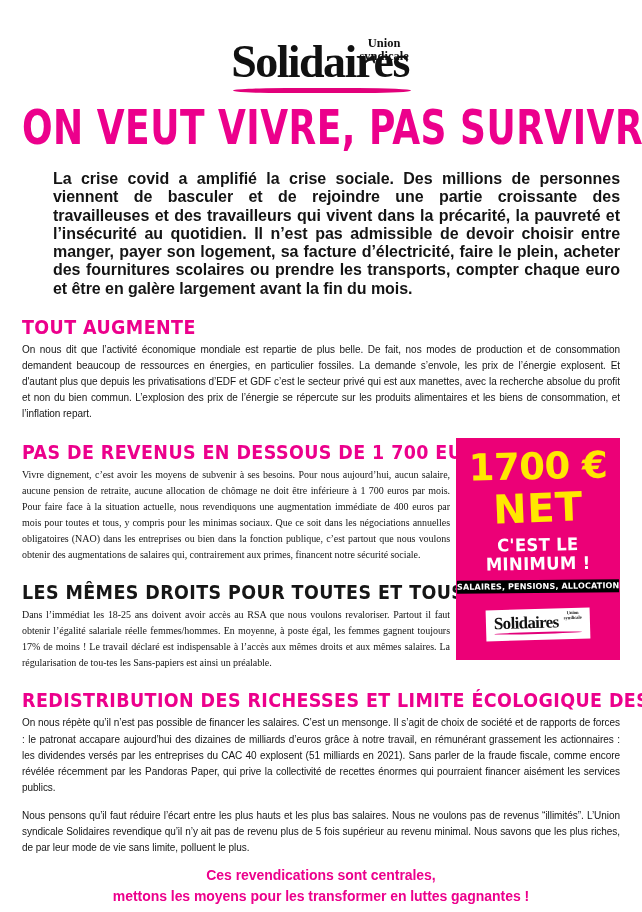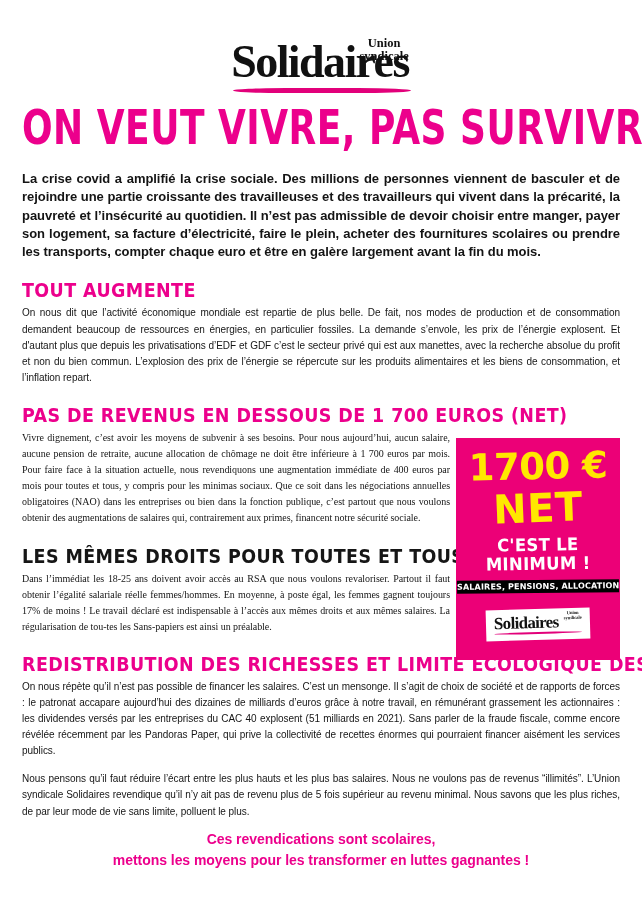--- a/index.html
+++ b/index.html
@@ -82,26 +82,27 @@
     margin-top: 9px;
     font-stretch: condensed;
     transform: scaleY(1.18);
     transform-origin: center top;
     white-space: nowrap;
   }
 
   
   .intro {
     margin-top: 24px;
-    font-size: 13px;
+    font-size: 16px;
     line-height: 18.3px;
     font-weight: bold;
     text-align: justify;
     color: #141414;
     letter-spacing: -0.05px;
+    margin-left: 31px;
   }
 
   h2.sect {
     font-family: "DejaVu Sans", sans-serif;
     font-weight: bold;
     font-size: 17.5px;
     line-height: 19px;
     letter-spacing: 0.4px;
     margin: 19px 0 6px 0;
     transform: scaleY(1.12);
@@ -253,21 +254,21 @@
   <p class="body col-narrow">Vivre dignement, c’est avoir les moyens de subvenir à ses besoins. Pour nous aujourd’hui, aucun salaire, aucune pension de retraite, aucune allocation de chômage ne doit être inférieure à 1 700 euros par mois. Pour faire face à la situation actuelle, nous revendiquons une augmentation immédiate de 400 euros par mois pour toutes et tous, y compris pour les minimas sociaux. Que ce soit dans les négociations annuelles obligatoires (NAO) dans les entreprises ou bien dans la fonction publique, c’est partout que nous voulons obtenir des augmentations de salaires qui, contrairement aux primes, financent notre sécurité sociale.</p>
 
   <h2 class="sect black">LES MÊMES DROITS POUR TOUTES ET TOUS.</h2>
   <p class="body col-narrow">Dans l’immédiat les 18-25 ans doivent avoir accès au RSA que nous voulons revaloriser. Partout il faut obtenir l’égalité salariale réelle femmes/hommes. En moyenne, à poste égal, les femmes gagnent toujours 17% de moins ! Le travail déclaré est indispensable à l’accès aux mêmes droits et aux mêmes salaires. La régularisation de tou-tes les Sans-papiers est ainsi un préalable.</p>
 
   <h2 class="sect pink">REDISTRIBUTION DES RICHESSES ET LIMITE ÉCOLOGIQUE DES REVENUS</h2>
   <p class="body">On nous répète qu’il n’est pas possible de financer les salaires. C’est un mensonge. Il s’agit de choix de société et de rapports de forces : le patronat accapare aujourd’hui des dizaines de milliards d’euros grâce à notre travail, en rémunérant grassement les actionnaires : les dividendes versés par les entreprises du CAC 40 explosent (51 milliards en 2021). Sans parler de la fraude fiscale, comme encore révélée récemment par les Pandoras Paper, qui prive la collectivité de recettes énormes qui pourraient financer aisément les services publics.</p>
   <p class="body">Nous pensons qu’il faut réduire l’écart entre les plus hauts et les plus bas salaires. Nous ne voulons pas de revenus “illimités”. L’Union syndicale Solidaires revendique qu’il n’y ait pas de revenu plus de 5 fois supérieur au revenu minimal. Nous savons que les plus riches, de par leur mode de vie sans limite, polluent le plus.</p>
 
   <div class="closing">
-    <div>Ces revendications sont scolaires,</div>
+    <div>Ces revendications sont centrales,</div>
     <div>mettons les moyens pour les transformer en luttes gagnantes !</div>
   </div>
 
   <div class="poster">
     <div class="poster-amount">1700 €</div>
     <div class="poster-net">NET</div>
     <div class="poster-min">C'EST LE MINIMUM !</div>
     <div class="poster-strip">SALAIRES, PENSIONS, ALLOCATIONS CHÔMAGE</div>
     <div class="poster-logo-card">
       <div class="poster-logo-union">

